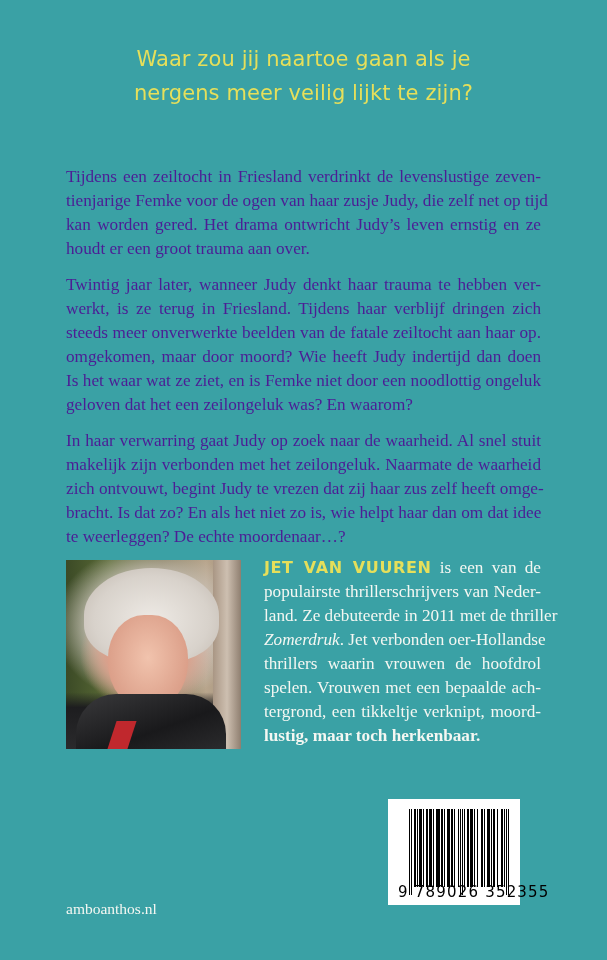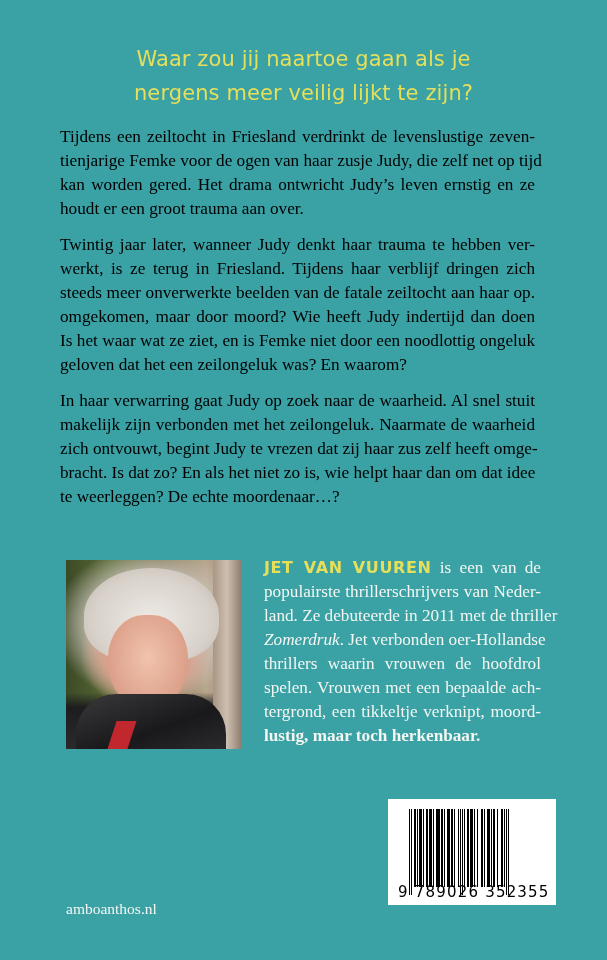--- a/index.html
+++ b/index.html
@@ -24,27 +24,28 @@
       font-family: "DejaVu Sans", "Liberation Sans", sans-serif;
       font-size: 21px;
       line-height: 34px;
       color: #e6df5a;
       letter-spacing: 0.1px;
     }
     .headline span { display: block; }
 
     .body-col {
       position: absolute;
-      left: 60px;
+      left: 66px;
       width: 475px;
       font-family: "Liberation Serif", "DejaVu Serif", serif;
       font-size: 17.2px;
       line-height: 24px;
       text-align: justify;
-      color: #000000;
+      color: #4c1d95;
+      margin-top: 40px;
     }
     .body-col .line {
       display: block;
       text-align: justify;
       text-align-last: justify;
       white-space: nowrap;
     }
     .body-col .line.last {
       text-align-last: left;
     }
@@ -133,21 +134,21 @@
       color: #e6df5a;
       font-size: 16px;
       letter-spacing: 0.6px;
     }
     .italic { font-style: italic; }
 
     .barcode-box {
       position: absolute;
       left: 388px;
       top: 799px;
-      width: 168px;
+      width: 132px;
       height: 106px;
       background: #ffffff;
     }
     .barcode-bars {
       position: absolute;
       left: 21px;
       top: 10px;
       width: 112px;
       height: 78px;
       display: flex;

